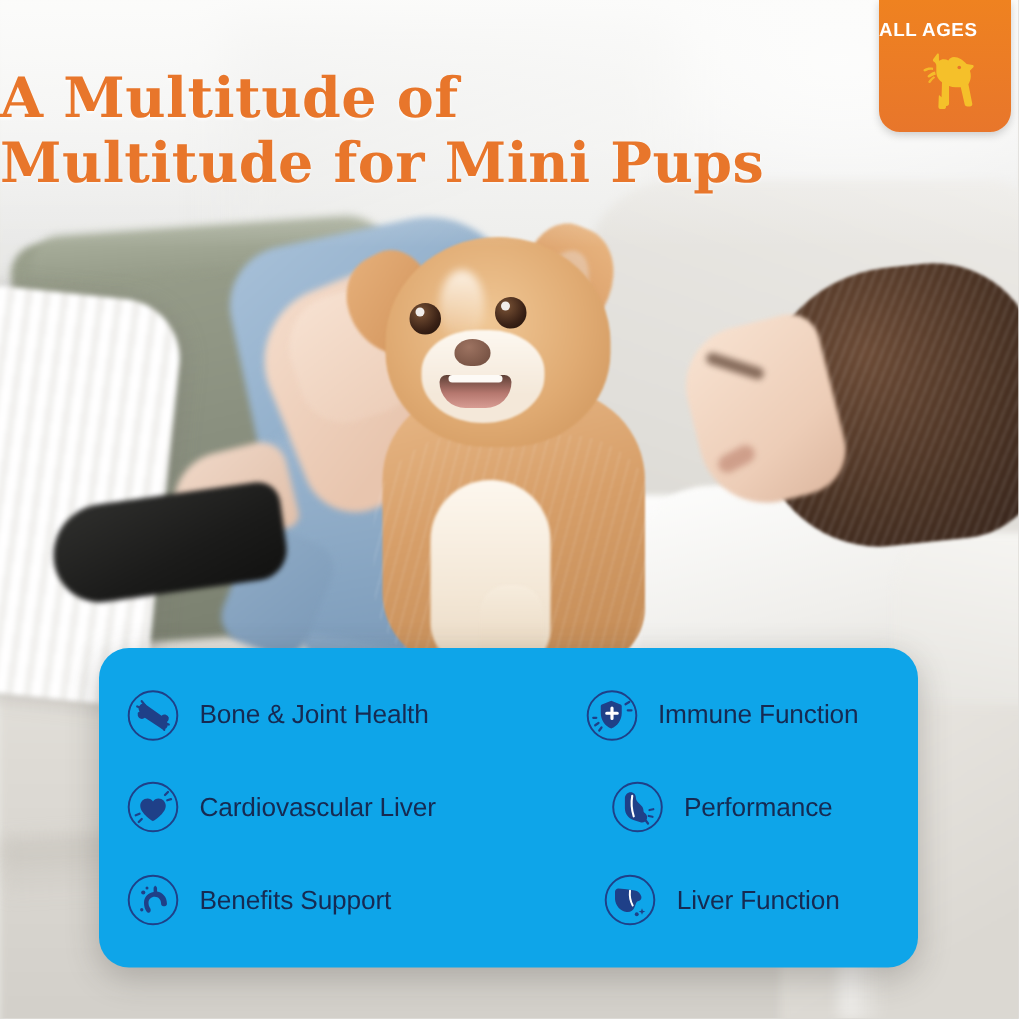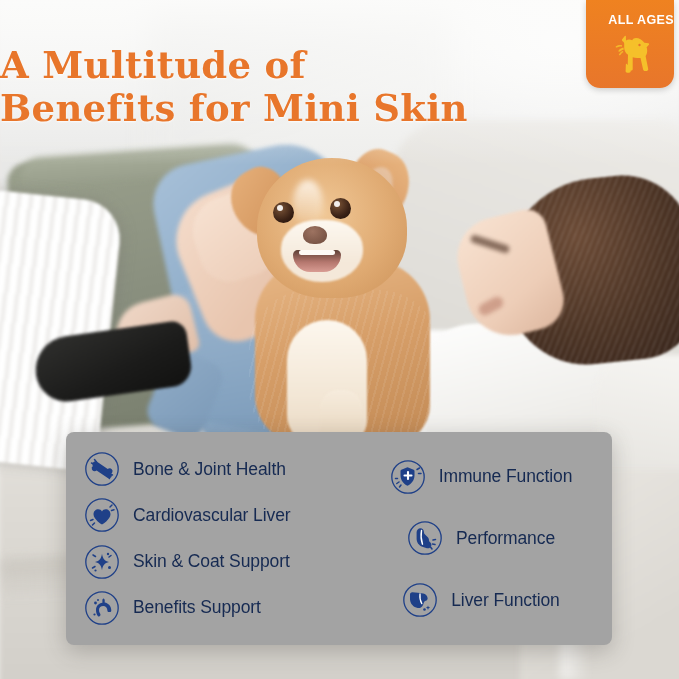--- a/index.html
+++ b/index.html
@@ -255,30 +255,30 @@
 
   
   .badge{
     position:absolute;left:586px;top:0px;width:88px;height:88px;
     background:linear-gradient(180deg,#ef8220 0%, #e8762b 100%);
     border-radius:0 0 14px 14px;
     box-shadow:0 2px 6px rgba(0,0,0,.18);
     overflow:hidden;
   }
   .badge-text{
-    position:absolute;left:0;top:13px;width:88px;text-align:right;
+    position:absolute;left:0;top:13px;width:88px;text-align:left;
     color:#ffffff;font-size:12.5px;font-weight:bold;letter-spacing:.4px;
     font-family:"Liberation Sans", sans-serif;
   }
   .badge-dog{position:absolute;left:24px;top:32px;width:46px;height:52px;}
 
   
   .panel{
     position:absolute;left:66px;top:432px;width:546px;height:213px;
-    background:#a3a3a3;border-radius:8px;
+    background:#0ea5e9;border-radius:20px;
     box-shadow:0 6px 22px rgba(60,58,54,.28);
     display:flex;
     padding:14px 0 14px 0;
     box-sizing:border-box;
   }
   .col{flex:1;display:flex;flex-direction:column;justify-content:space-around;}
   .col-left{padding-left:18px;}
   .col-right{padding-left:4px;align-items:center;}
   .benefit{display:flex;align-items:center;gap:13px;height:44px;}
   .bicon{width:36px;height:36px;flex:0 0 36px;}
@@ -341,21 +341,21 @@
       <div class="dog-eye-r"></div>
       <div class="dog-glint-l"></div>
       <div class="dog-glint-r"></div>
     </div>
 
     <div class="top-fade"></div>
   </div>
 
   <div class="title">
     <span>A Multitude of</span>
-    <span>Benefits for Mini Skin</span>
+    <span>Multitude for Mini Pups</span>
   </div>
 
   <div class="badge">
     <div class="badge-text">ALL AGES</div>
     <svg class="badge-dog" viewBox="0 0 46 52">
       <g fill="#f5c02a">
         <path d="M26 6c-1.6 0-3 .9-3.8 2.3-.9-.5-1.9-.8-3-.8-1.2 0-2.3.4-3.2 1l-.1-4.2c0-.6-.7-.9-1.1-.4l-2.6 3.4c-.5.6-.3 1.5.4 1.9 1 .5 1.6 1.5 1.6 2.7v3.9c0 2.9 1.5 5.5 3.8 7l-.4 14.1c0 .9.7 1.7 1.6 1.7h1.9c.9 0 1.6-.7 1.6-1.6V25.3c1.4.5 2.9.8 4.5.8h3.3l2.6 11.4c.2.9 1 1.5 1.9 1.5h1.6c1 0 1.8-.9 1.6-1.9l-2.6-13c1-1.5 1.6-3.4 1.6-5.4 0-1.2-.2-2.4-.6-3.5l2.3-2.4c.5-.5.2-1.4-.5-1.5l-4-.6C31.9 8 29.2 6 26 6z"></path>
         <path d="M15.8 33.8l-.2 5.3c0 .9.7 1.6 1.6 1.6h1.9c.9 0 1.6-.7 1.6-1.6v-4.2c0-.4-.2-.7-.6-.9-1.5-.6-2.9-1.5-4.1-2.6-.1.8-.2 1.6-.2 2.4z"></path>
         <path d="M13.4 15.6c-1.8.4-3.5 1.4-4.8 2.8-.5.5-.1 1.3.6 1.3.5 0 1-.2 1.4-.5 1-.8 2.1-1.3 3.3-1.6-.3-.6-.4-1.3-.5-2z" opacity=".95"></path>
         <path d="M12.1 13.2c-2.1-.6-4.3-.2-6.1 1-.6.4-.4 1.4.4 1.4.4 0 .8-.1 1.1-.3 1.4-.8 3-1 4.5-.6l.1-1.5z" opacity=".9"></path>
@@ -392,35 +392,20 @@
             <line x1="26" y1="10" x2="28" y2="8"></line>
             <line x1="27.5" y1="13.5" x2="30" y2="12.8"></line>
             <line x1="9" y1="22.5" x2="6.5" y2="23.5"></line>
             <line x1="10.5" y1="26" x2="8.5" y2="28"></line>
           </g>
           <path d="M18 27.5s-8.5-5-8.5-10.3c0-2.8 2.2-4.9 4.8-4.9 1.6 0 3 .8 3.7 2.1.7-1.3 2.1-2.1 3.7-2.1 2.6 0 4.8 2.1 4.8 4.9 0 5.3-8.5 10.3-8.5 10.3z" fill="#1f4088"></path>
         </svg>
         <div class="blabel">Cardiovascular Liver</div>
       </div>
 
-      <div class="benefit">
-        <svg class="bicon" viewBox="0 0 36 36">
-          <circle cx="18" cy="18" r="16.2" fill="none" stroke="#1f4088" stroke-width="1.3"></circle>
-          <path d="M18 7.5c.8 4.6 2.4 7.4 7 8.2-4.6.8-6.2 3.6-7 8.2-.8-4.6-2.4-7.4-7-8.2 4.6-.8 6.2-3.6 7-8.2z" fill="#1f4088" transform="translate(0,2.3)"></path>
-          <g stroke="#1f4088" stroke-width="1.5" stroke-linecap="round">
-            <line x1="9" y1="11" x2="11.5" y2="12.5"></line>
-            <line x1="27" y1="11.5" x2="25" y2="13"></line>
-            <line x1="8.5" y1="24" x2="11" y2="22.5"></line>
-          </g>
-          <circle cx="25.5" cy="23.5" r="1.5" fill="#1f4088"></circle>
-          <circle cx="24" cy="10" r="1.2" fill="#1f4088"></circle>
-          <circle cx="11.5" cy="26.5" r="1.1" fill="#1f4088"></circle>
-        </svg>
-        <div class="blabel">Skin &amp; Coat Support</div>
-      </div>
 
       <div class="benefit">
         <svg class="bicon" viewBox="0 0 36 36">
           <circle cx="18" cy="18" r="16.2" fill="none" stroke="#1f4088" stroke-width="1.3"></circle>
           <path d="M20 8.5c-.9 0-1.6.7-1.6 1.6v2.6c-3.6.5-6.4 3.3-6.4 7.2 0 2.3.6 4.4 1.8 6 .7.9 2 .7 2.5-.3.4-.8.1-1.7-.4-2.4-.6-.9-.9-2.1-.9-3.3 0-2.4 1.8-4 4.2-4s4.2 1.9 4.2 4.6c0 .9.7 1.6 1.6 1.6h.7c.9 0 1.6-.7 1.6-1.6 0-4.5-2.9-7.5-6.6-8.1V10.1c0-.9-.8-1.6-1.7-1.6z" fill="#1f4088"></path>
           <circle cx="11.5" cy="13" r="1.4" fill="#1f4088"></circle>
           <circle cx="14" cy="10" r="1" fill="#1f4088"></circle>
           <circle cx="10.5" cy="24.5" r="1.1" fill="#1f4088"></circle>
         </svg>
         <div class="blabel">Benefits Support</div>

